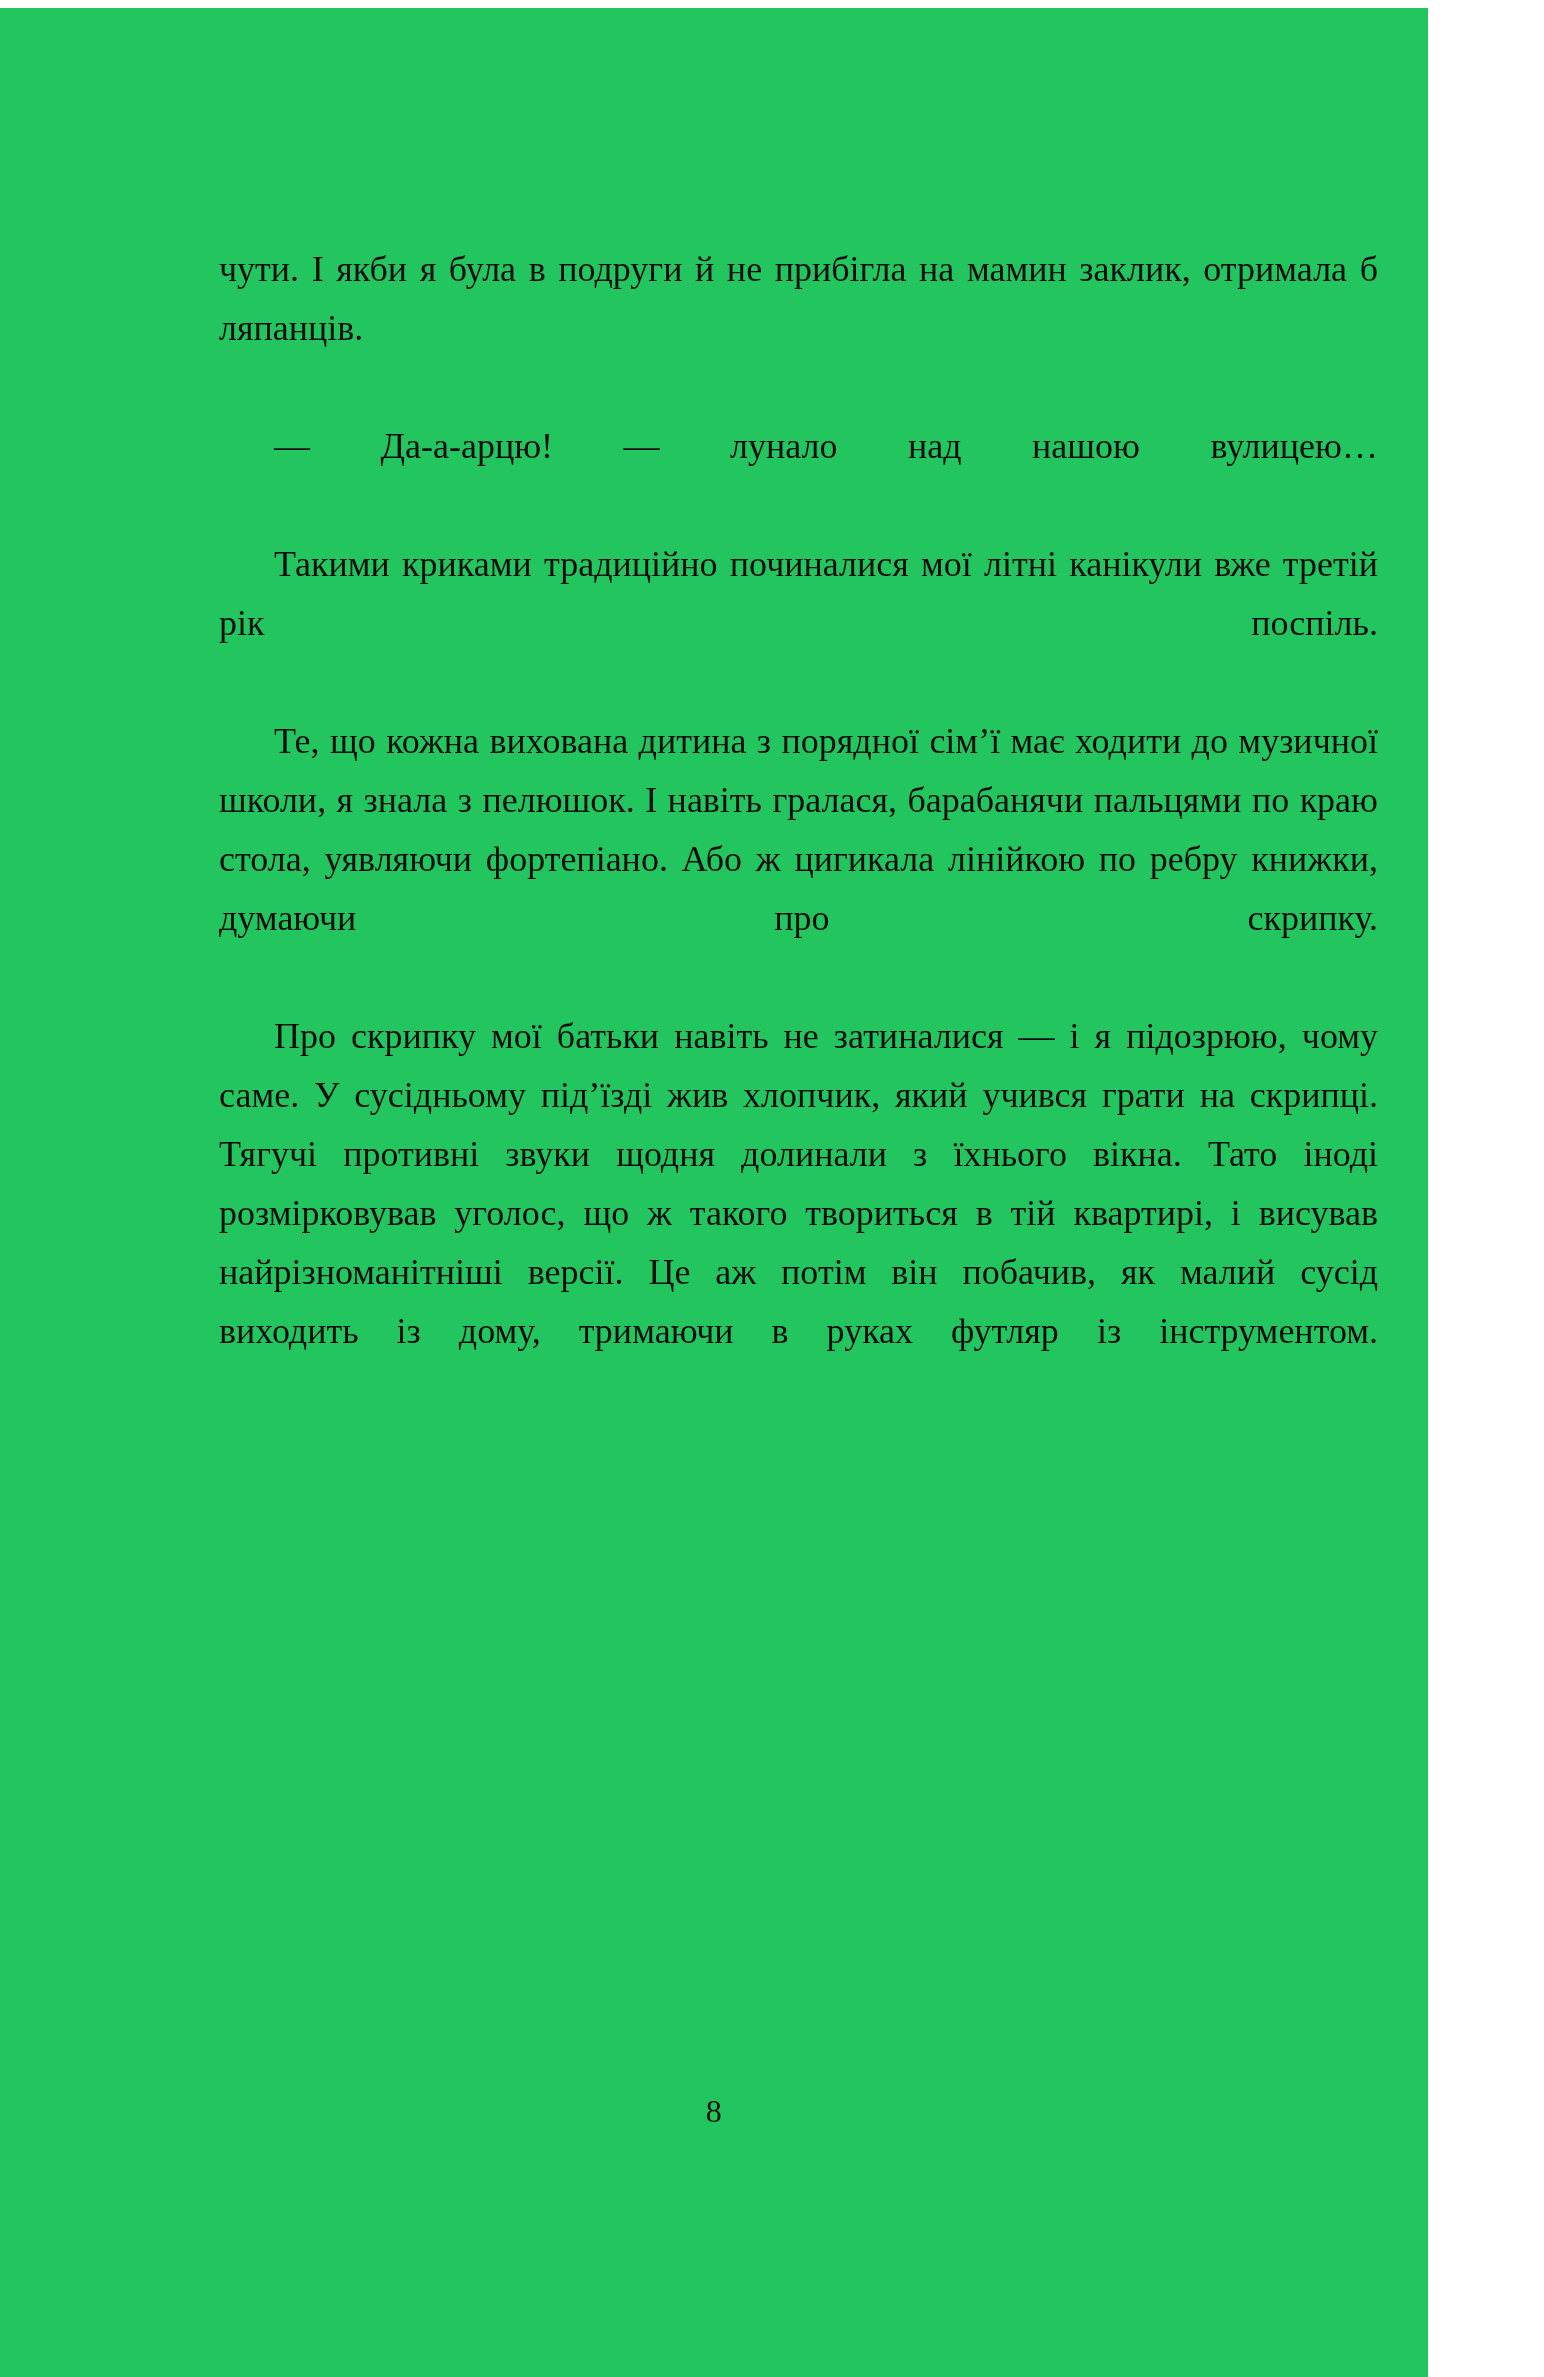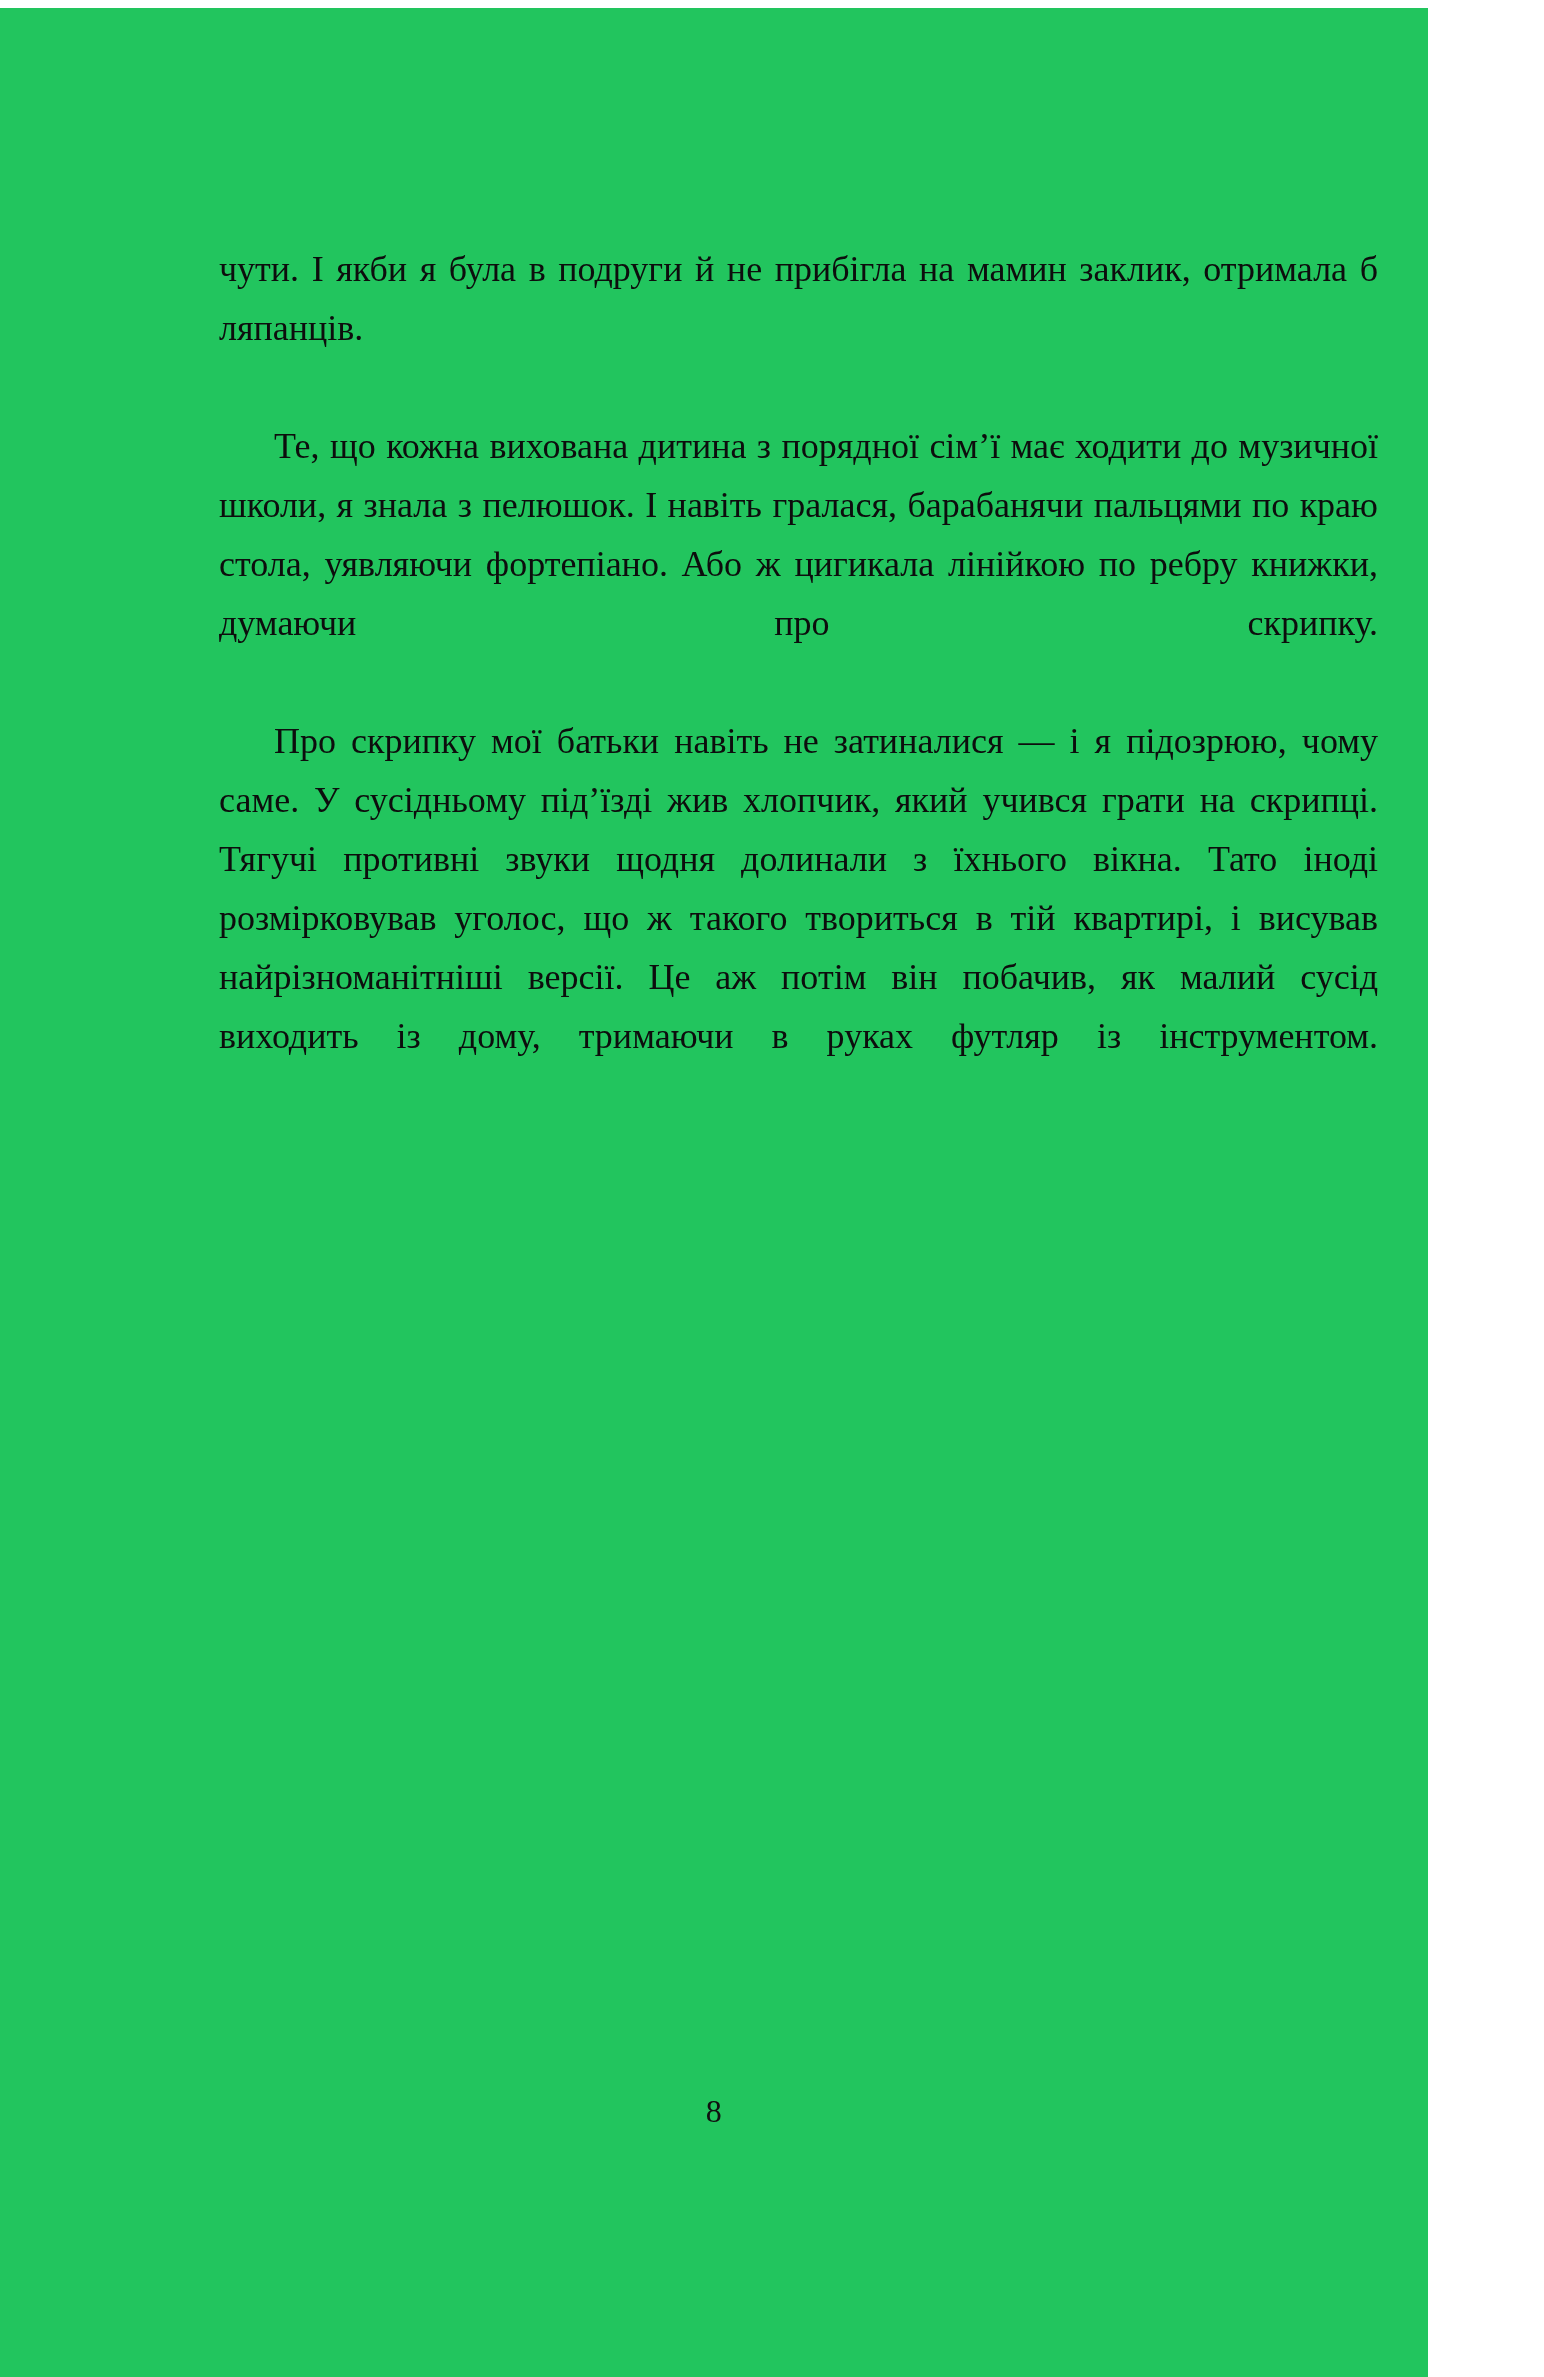--- a/index.html
+++ b/index.html
@@ -59,21 +59,23 @@
 </head>
 <body>
 
 <div class="page">
 
   <div class="text-block">
 
     <p class="para no-indent">чути. І якби я була в подруги й не прибігла на мамин заклик, отримала б ляпанців.</p>
 
 
+    <p class="para">— Да-а-арцю! — лунало над нашою вулицею…</p>
 
+    <p class="para">Такими криками традиційно починалися мої літні канікули вже третій рік поспіль.</p>
 
     <p class="para">Те, що кожна вихована дитина з порядної сім’ї має ходити до музичної школи, я знала з пелюшок. І навіть гралася, барабанячи пальцями по краю стола, уявляючи фортепіано. Або ж цигикала лінійкою по ребру книжки, думаючи про скрипку.</p>
 
 
 
     <p class="para">Про скрипку мої батьки навіть не затиналися — і я підозрюю, чому саме. У сусідньому під’їзді жив хлопчик, який учився грати на скрипці. Тягучі противні звуки щодня долинали з їхнього вікна. Тато іноді розмірковував уголос, що ж такого твориться в тій квартирі, і висував найрізноманітніші версії. Це аж потім він побачив, як малий сусід виходить із дому, тримаючи в руках футляр із інструментом.</p>
 
 
   </div>
 

